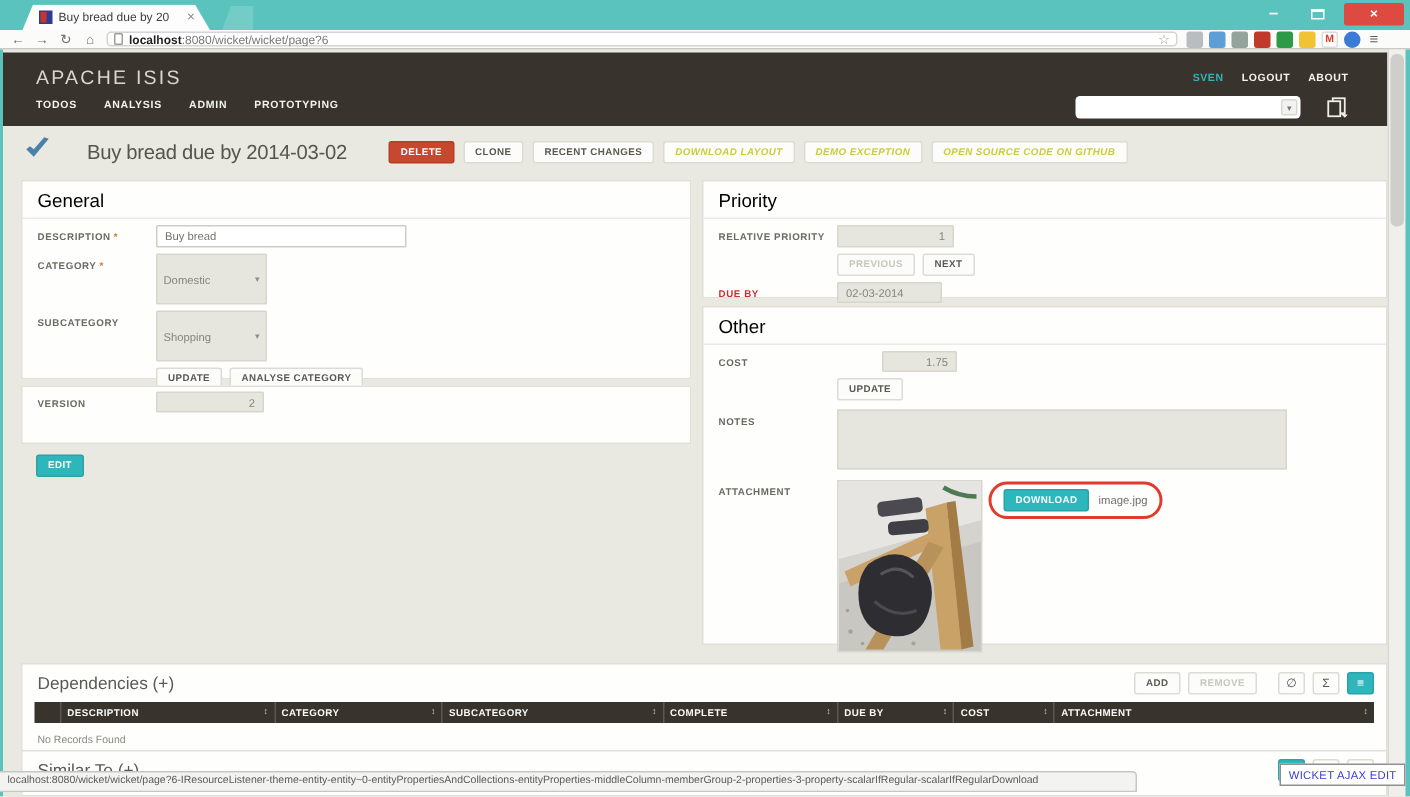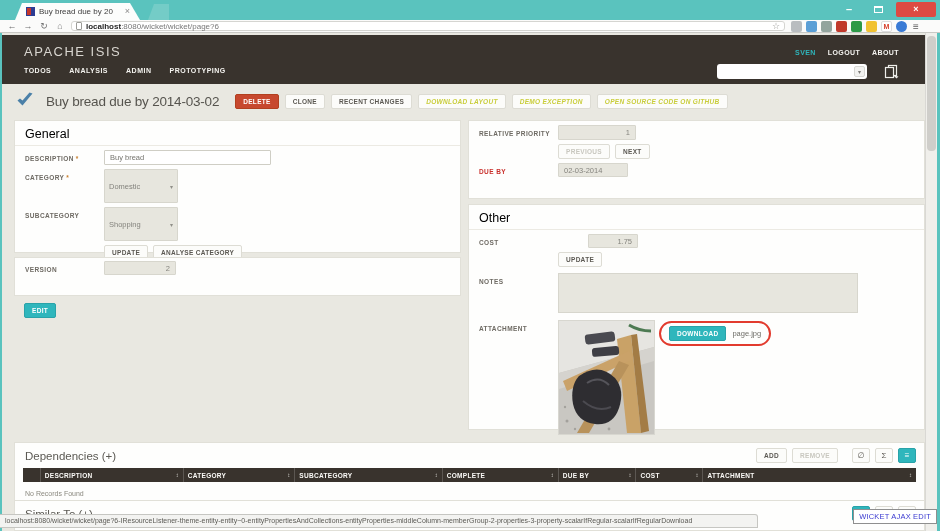--- a/index.html
+++ b/index.html
@@ -55,21 +55,21 @@
   .userlinks .teal { color:#2fb6bc; }
   .hdr-select { position:absolute; right:58px; top:29px; width:150px; height:15px; background:#fff;
                 border-radius:3px; display:flex; align-items:center; }
   .hdr-select .caretbox { margin-left:auto; margin-right:2px; width:11px; height:11px; background:#f2f2f0;
                 border:1px solid #d7d7d3; border-radius:2px; font-size:6px; color:#7b7975;
                 display:flex; align-items:center; justify-content:center; }
   .copy-ico { position:absolute; right:26px; top:29px; }
 
   
   .page-title-row { position:absolute; left:16px; top:91px; right:24px; height:20px;
-                    display:flex; align-items:center; gap:12px; z-index:1; }
+                    display:flex; align-items:center; gap:24px; z-index:1; }
   .page-title { font-size:13.5px; color:#56544e; letter-spacing:-.2px; white-space:nowrap; }
   .actions { display:flex; gap:6px; margin-left:4px; }
 
   .btn { display:inline-flex; align-items:center; justify-content:center; height:15px; padding:0 7px;
          background:#fcfcfa; border:1px solid #dddcd4; border-radius:2px; color:#5b5852;
          font-size:6.5px; font-weight:bold; letter-spacing:.3px; white-space:nowrap; cursor:pointer; }
   .btn.danger { background:#c7482e; border-color:#b2401f; color:#fff; }
   .btn.proto  { color:#c9cd3b; font-style:italic; }
   .btn.success{ background:#44a344; border-color:#3b903b; color:#fff; }
   .btn.teal   { background:#2fb6bc; border-color:#29a3a9; color:#fff; }
@@ -250,20 +250,21 @@
 <div class="panel" style="left:14px; top:257px; width:447px; height:39px;">
   <div class="frow" style="padding-top:3px;">
     <span class="flabel">VERSION</span>
     <input class="input disabled num" style="width: 72px; height: 14px;" disabled="" value="2">
   </div>
 </div>
 
 <span class="btn teal" style="position:absolute; left:24px; top:303px;">EDIT</span>
 
 <div class="panel" style="left:468px; top:120px; width:457px; height:79px;">
+  <h2>Priority</h2>
   <div class="frow" style="padding-top:4px;">
     <span class="flabel">RELATIVE PRIORITY</span>
     <input class="input disabled num" style="width: 78px;" disabled="" value="1">
   </div>
   <div class="frow">
     <span class="flabel"></span>
     <span class="btnrow">
       <span class="btn disabled">PREVIOUS</span>
       <span class="btn">NEXT</span>
     </span>
@@ -306,21 +307,21 @@
         <path d="M28 62 q12-8 22 2" stroke="#55545a" stroke-width="2" fill="none"></path>
         <path d="M24 80 q14 12 28 6" stroke="#4b4a50" stroke-width="2" fill="none"></path>
         <circle cx="8" cy="100" r="1.5" fill="#a3a19c"></circle>
           <circle cx="16" cy="108" r="1.2" fill="#a3a19c"></circle>
         <circle cx="50" cy="108" r="1.4" fill="#a3a19c"></circle>
           <circle cx="6" cy="86" r="1.2" fill="#a3a19c"></circle>
       </svg>
     </span>
     <span class="red-oval">
       <span class="btn teal">DOWNLOAD</span>
-      <span class="filename">page.jpg</span>
+      <span class="filename">image.jpg</span>
     </span>
   </div>
 </div>
 
 <div class="panel" style="left:14px; top:442px; width:911px; height:62px;">
   <div class="coll-head">
     <span class="coll-title">Dependencies (+)</span>
     <span class="coll-btns">
       <span class="btn">ADD</span>
       <span class="btn disabled">REMOVE</span>

